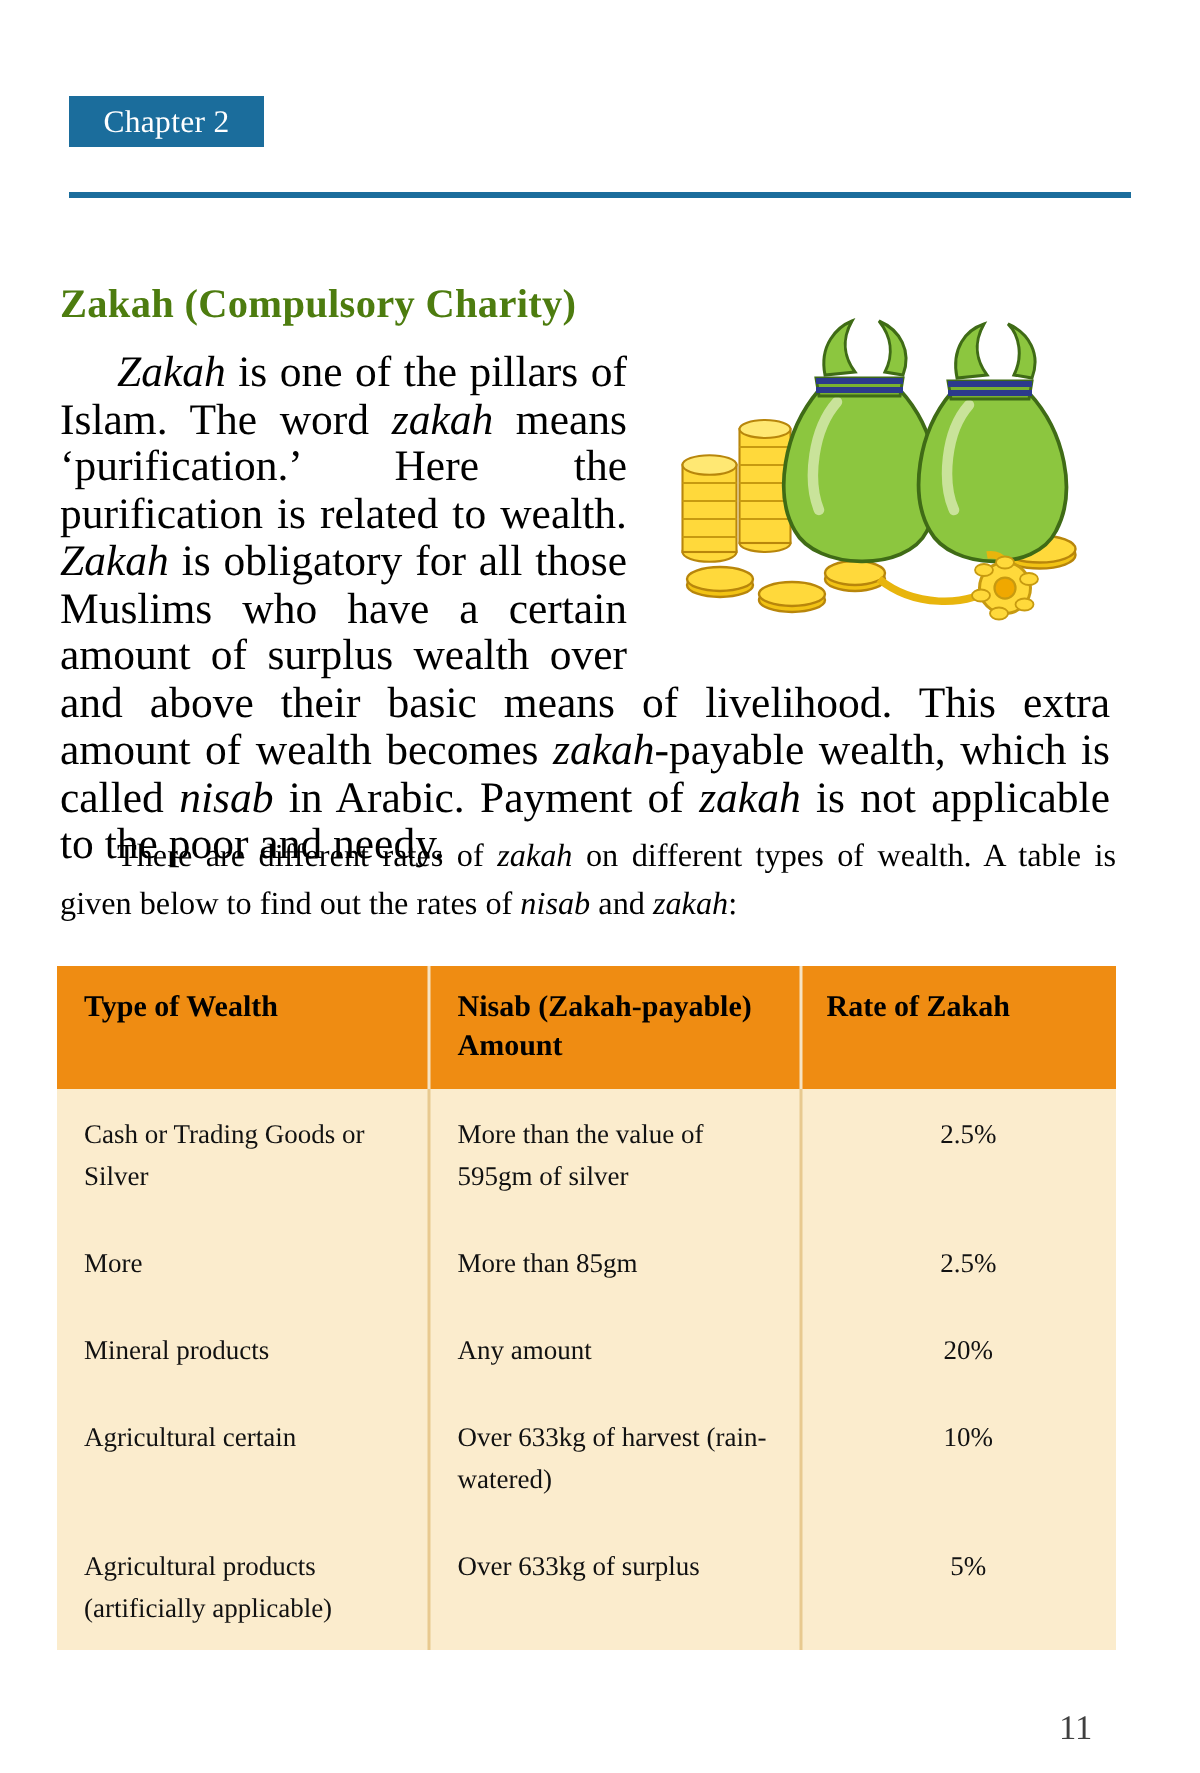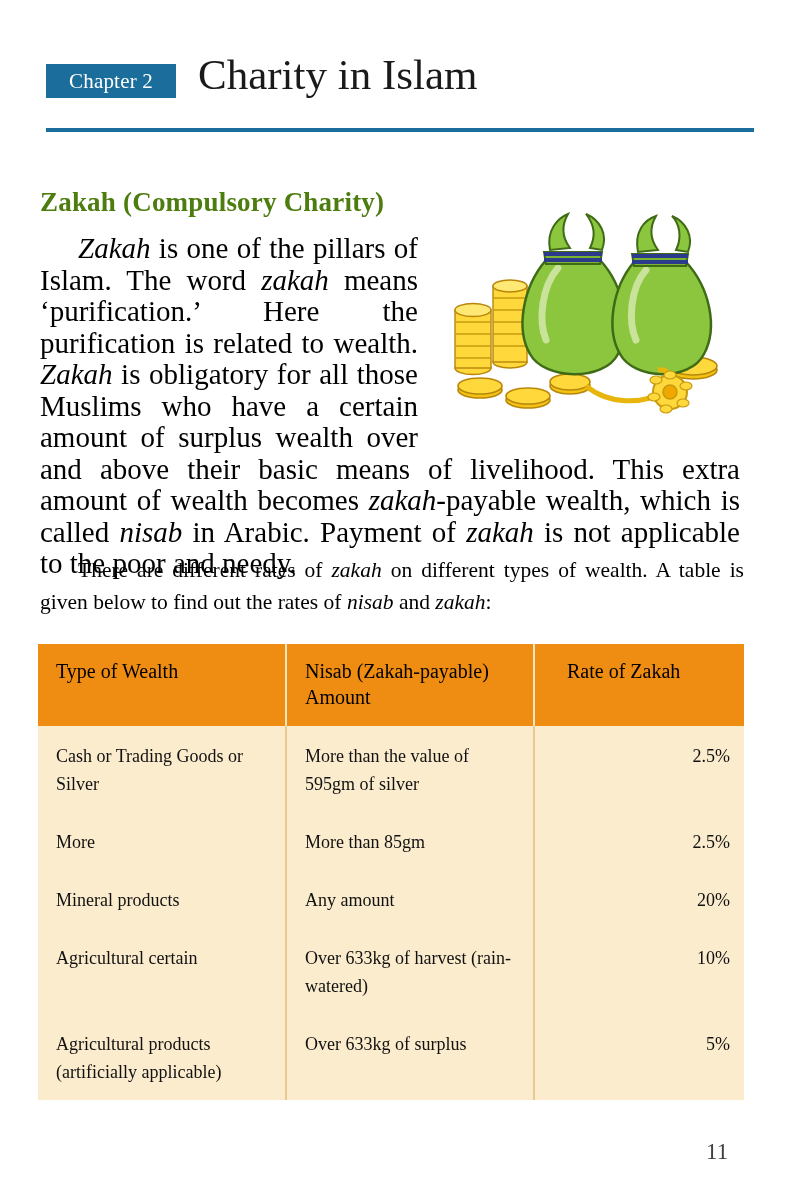--- a/index.html
+++ b/index.html
@@ -132,41 +132,41 @@
   }
   table.zakah-table {
     border-collapse: collapse;
     width: 706px;
     table-layout: fixed;
   }
   table.zakah-table th {
     background: #ef8c12;
     color: #000000;
     font-family: "Liberation Serif", serif;
-    font-weight: normal;
+    font-weight: bold;
     font-size: 20px;
     text-align: left;
     vertical-align: top;
     padding: 14px 14px 16px 18px;
     line-height: 26px;
     border-right: 2px solid #f6e4c4;
   }
-  table.zakah-table th:last-child { border-right: none; text-align: left; padding-left: 32px;}
+  table.zakah-table th:last-child { border-right: none; text-align: left; padding-left: 16px;}
   table.zakah-table td {
     background: #fbeccd;
     font-size: 18px;
     line-height: 28px;
     vertical-align: top;
     padding: 16px 14px 14px 18px;
     border-right: 2px solid #e8c98f;
     color: #111;
   }
   table.zakah-table td:last-child {
     border-right: none;
-    text-align: right;
+    text-align: center;
     padding-left: 26px;
   }
   table.zakah-table colgroup col.c1 { width: 248px; }
   table.zakah-table colgroup col.c2 { width: 248px; }
   table.zakah-table colgroup col.c3 { width: 210px; }
 
   
   .page-number {
     position: absolute;
     left: 706px;
@@ -175,21 +175,20 @@
     color: #404040;
   }
 </style>
 </head>
 <body>
 
 <div class="page">
 
   <div class="header">
     <div class="chapter-tag">Chapter 2</div>
-    <div class="chapter-title">Charity in Islam</div>
     <div class="header-rule"></div>
   </div>
 
   <div class="section-heading">Zakah (Compulsory Charity)</div>
 
   <div class="illustration">
     <svg width="336" height="240" viewBox="0 0 336 240" xmlns="http://www.w3.org/2000/svg">
 
       <g stroke="#b8860b" stroke-width="1.6">
         <ellipse cx="275" cy="180" rx="24" ry="9" fill="#f2c314"></ellipse>

